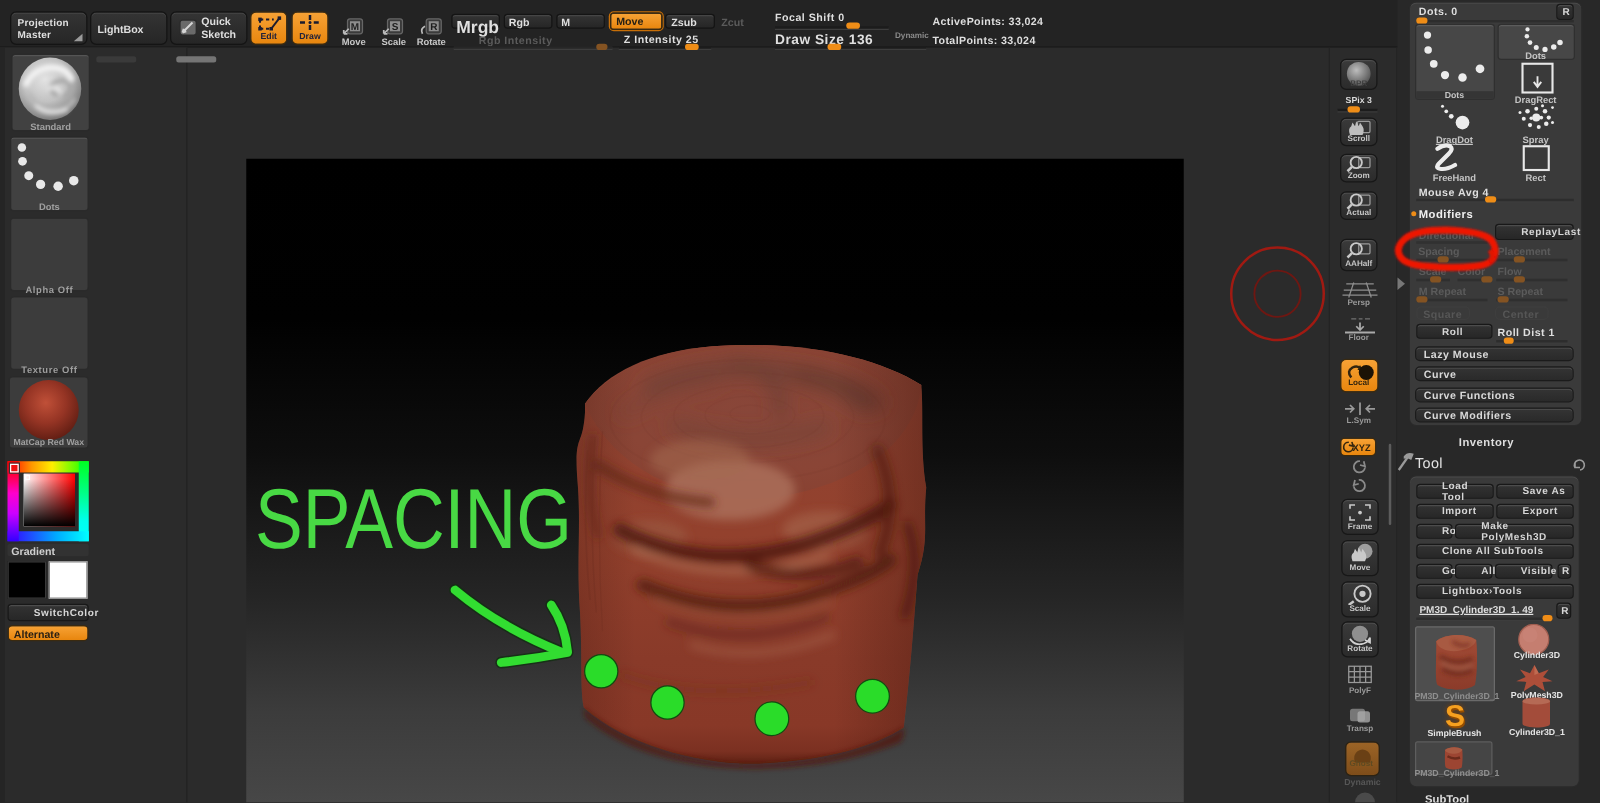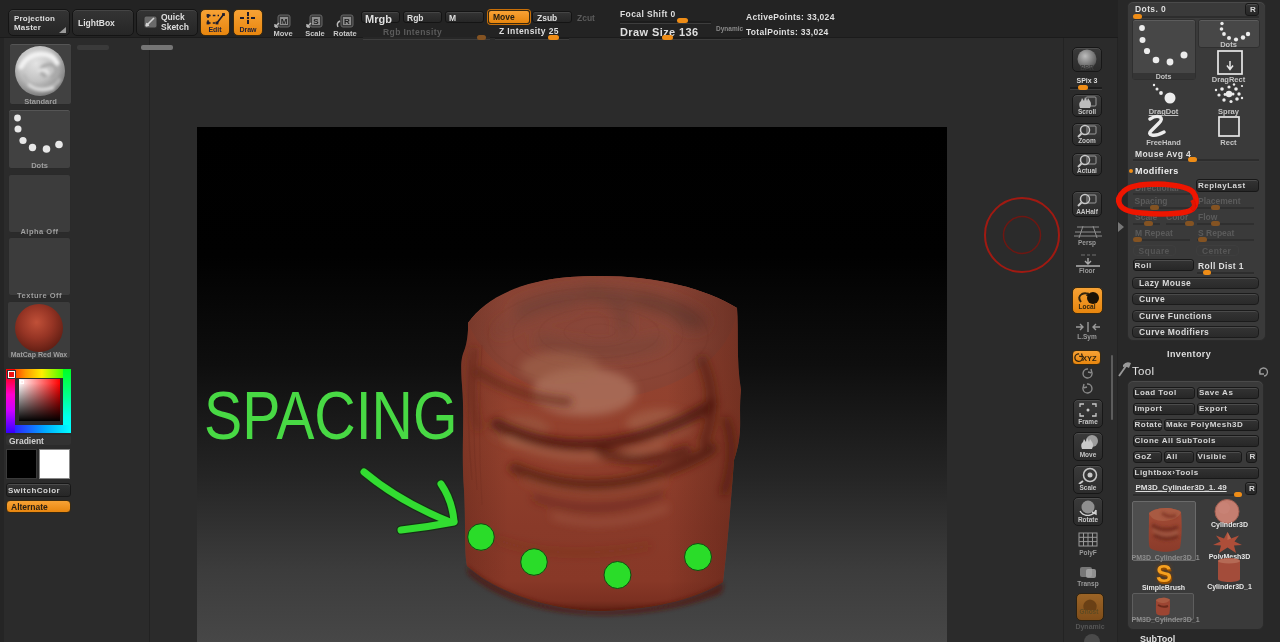--- a/index.html
+++ b/index.html
@@ -10,21 +10,21 @@
 .tbtn{position:absolute;background:linear-gradient(#343434,#262626);border:1px solid #141414;border-radius:5px;box-shadow:inset 0 1px 0 #454545;color:#dedede;font-weight:bold;}
 .obtn{position:absolute;background:linear-gradient(#f7a235,#e8860e);border:1px solid #3a2a10;border-radius:5px;color:#241c10;font-weight:bold;}
 .dimtxt{color:#5b5b5b;font-weight:bold;position:absolute;}
 .brttxt{color:#dfdfdf;font-weight:bold;position:absolute;}
 .track{position:absolute;height:2px;background:#1c1c1c;box-shadow:0 1px 0 #3d3d3d;}
 .thumb{position:absolute;width:11px;height:5px;border-radius:2.5px;background:#ef8d17;}
 .thumbdim{position:absolute;width:9px;height:5px;border-radius:2.5px;background:#845322;}
 
 .lbl{position:absolute;color:#b9b9b9;font-weight:bold;}
 
-.pbtn{position:absolute;background:linear-gradient(#333333,#272727);border:1px solid #181818;border-radius:3px;box-shadow:inset 0 1px 0 #4c4c4c;color:#d6d6d6;font-weight:bold;font-size:8px;letter-spacing:.5px;padding-left:1px;display:flex;align-items:center;}
+.pbtn{position:absolute;background:linear-gradient(#333333,#272727);border:1px solid #181818;border-radius:3px;box-shadow:inset 0 1px 0 #4c4c4c;color:#d6d6d6;font-weight:bold;font-size:8px;letter-spacing:.5px;padding-left:20px;display:flex;align-items:center;}
 .pbtn-dim{position:absolute;background:transparent;border:1px solid #3e3e3e;border-radius:4px;color:#565656;font-weight:bold;font-size:8.5px;letter-spacing:.4px;padding-left:5px;display:flex;align-items:center;}
 .tile-lbl{position:absolute;color:#c4c4c4;font-size:7.5px;font-weight:bold;text-align:center;}
 .sbtn{position:absolute;width:30px;background:linear-gradient(#3a3a3a,#2b2b2b);border:1px solid #171717;border-radius:5px;box-shadow:inset 0 1px 0 #4e4e4e;}
 .slbl{position:absolute;width:30px;text-align:center;font-size:6.5px;font-weight:bold;color:#c6c6c6;}
 .stile{position:absolute;background:#474747;border:1px solid #2f2f2f;border-radius:3px;box-shadow:inset 0 1px 0 #5c5c5c;}
 .rowbtn{position:absolute;left:1132px;width:127px;height:12px;background:linear-gradient(#343434,#2a2a2a);border:1px solid #1b1b1b;border-radius:4px;box-shadow:inset 0 1px 0 #4a4a4a;color:#d9d9d9;font-weight:bold;font-size:8.5px;letter-spacing:.4px;padding-left:6px;display:flex;align-items:center;}
 </style></head>
 <body>
 <div id="stage">
   <div id="topbar" class="abs"></div>
@@ -81,21 +81,21 @@
   <div class="lbl" style="left:301px;top:29px;width:28px;text-align:center;font-size:7.5px;color:#c8c8c8;">Scale</div>
   <svg class="abs" style="left:335px;top:13px;" width="21" height="17">
       <rect x="6" y="2" width="12" height="12" rx="2" fill="#3a3a3a" stroke="#666"></rect>
       <rect x="8" y="4" width="8" height="8" fill="#8d8d8d"></rect>
       <text x="12" y="11" font-size="8" font-weight="bold" fill="#1e1e1e" text-anchor="middle" font-family="Liberation Sans">R</text>
       <path d="M3 14 Q1 10 5 8" stroke="#bbb" stroke-width="1.4" fill="none"></path>
     </svg>
   <div class="lbl" style="left:331px;top:29px;width:28px;text-align:center;font-size:7.5px;color:#c8c8c8;">Rotate</div>
 
   <div class="tbtn" style="left:361px;top:11px;width:39px;height:12px;border-radius:3px;"></div>
-  <div class="brttxt" style="left:365px;top:13px;font-size:11px;">Mrgb</div>
+  <div class="brttxt" style="left:365px;top:13px;font-size:14px;">Mrgb</div>
   <div class="tbtn" style="left:403px;top:11px;width:39px;height:12px;border-radius:3px;"></div>
   <div class="brttxt" style="left:407px;top:13px;font-size:8.5px;">Rgb</div>
   <div class="tbtn" style="left:445px;top:11px;width:39px;height:12px;border-radius:3px;"></div>
   <div class="brttxt" style="left:449px;top:13px;font-size:8.5px;">M</div>
   <div class="obtn" style="left:488px;top:10px;width:42px;height:14px;border-radius:3px;box-shadow:0 0 0 1px #c86f08;"></div>
   <div class="abs" style="left:493px;top:12px;font-size:8.5px;font-weight:bold;color:#262014;">Move</div>
   <div class="tbtn" style="left:532px;top:11px;width:40px;height:12px;border-radius:3px;"></div>
   <div class="brttxt" style="left:537px;top:13px;font-size:8.5px;">Zsub</div>
   <div class="dimtxt" style="left:577px;top:13px;font-size:8.5px;">Zcut</div>
   <div class="dimtxt" style="left:363px;top:27px;font-size:8.5px;letter-spacing:.4px;padding-left:20px;">Rgb Intensity</div>

